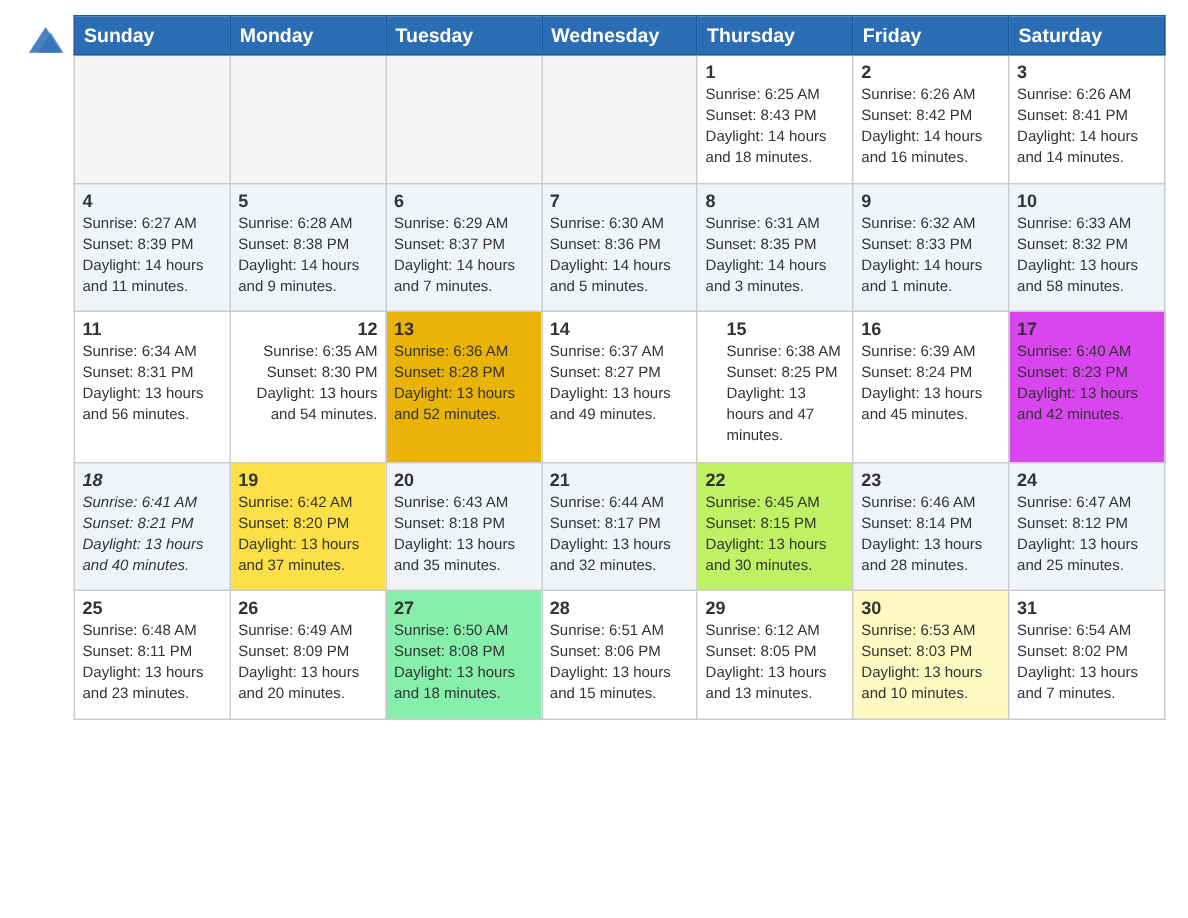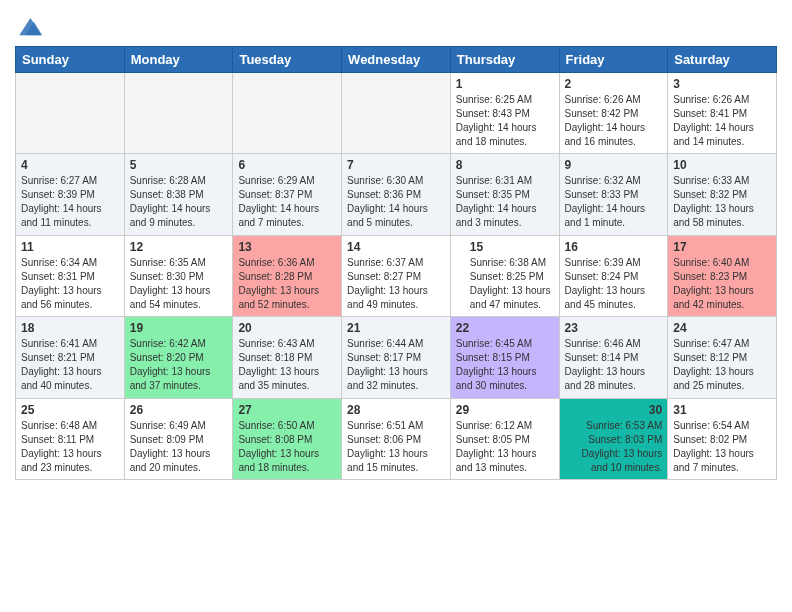--- a/index.html
+++ b/index.html
@@ -8,21 +8,21 @@
       background: #fff;
       width: 792px;
       height: 612px;
       overflow: hidden;
     }
     .page {
       width: 792px;
       height: 490px;
       padding: 10px 15px;
       display: flex;
-      flex-direction: column;
+      flex-direction: row;
     }
     .header {
       display: flex;
       justify-content: space-between;
       align-items: flex-start;
       margin-bottom: 8px;
     }
     .logo {
       display: flex;
       align-items: center;
@@ -222,28 +222,28 @@
           </td>
         </tr>
         <tr>
           <td style="background: rgb(255, 255, 255);">
             <span class="day-number">11</span>
             <div class="day-info">Sunrise: 6:34 AM
 Sunset: 8:31 PM
 Daylight: 13 hours
 and 56 minutes.</div>
           </td>
-          <td style="background: rgb(255, 255, 255);">
+          <td style="background: rgb(255, 255, 255); text-align: right;">
             <span class="day-number">12</span>
             <div class="day-info">Sunrise: 6:35 AM
 Sunset: 8:30 PM
 Daylight: 13 hours
 and 54 minutes.</div>
           </td>
-          <td style="background: #fca5a5;">
+          <td style="background: #eab308;">
             <span class="day-number">13</span>
             <div class="day-info">Sunrise: 6:36 AM
 Sunset: 8:28 PM
 Daylight: 13 hours
 and 52 minutes.</div>
           </td>
           <td style="background: rgb(255, 255, 255);">
             <span class="day-number">14</span>
             <div class="day-info">Sunrise: 6:37 AM
 Sunset: 8:27 PM
@@ -257,58 +257,58 @@
 Daylight: 13 hours
 and 47 minutes.</div>
           </td>
           <td style="background: rgb(255, 255, 255);">
             <span class="day-number">16</span>
             <div class="day-info">Sunrise: 6:39 AM
 Sunset: 8:24 PM
 Daylight: 13 hours
 and 45 minutes.</div>
           </td>
-          <td style="background: #fca5a5; margin-left: 44px;">
+          <td style="background: #d946ef; margin-left: 44px;">
             <span class="day-number">17</span>
             <div class="day-info">Sunrise: 6:40 AM
 Sunset: 8:23 PM
 Daylight: 13 hours
 and 42 minutes.</div>
           </td>
         </tr>
         <tr>
-          <td style="background: rgb(240, 244, 248);">
+          <td style="background: rgb(240, 244, 248); font-style: italic;">
             <span class="day-number">18</span>
             <div class="day-info">Sunrise: 6:41 AM
 Sunset: 8:21 PM
 Daylight: 13 hours
 and 40 minutes.</div>
           </td>
-          <td style="background: #86efac;">
+          <td style="background: #fde047;">
             <span class="day-number">19</span>
             <div class="day-info">Sunrise: 6:42 AM
 Sunset: 8:20 PM
 Daylight: 13 hours
 and 37 minutes.</div>
           </td>
           <td style="background: rgb(240, 244, 248);">
             <span class="day-number">20</span>
             <div class="day-info">Sunrise: 6:43 AM
 Sunset: 8:18 PM
 Daylight: 13 hours
 and 35 minutes.</div>
           </td>
           <td style="background: rgb(240, 244, 248);">
             <span class="day-number">21</span>
             <div class="day-info">Sunrise: 6:44 AM
 Sunset: 8:17 PM
 Daylight: 13 hours
 and 32 minutes.</div>
           </td>
-          <td style="background: #c4b5fd;">
+          <td style="background: #bef264;">
             <span class="day-number">22</span>
             <div class="day-info">Sunrise: 6:45 AM
 Sunset: 8:15 PM
 Daylight: 13 hours
 and 30 minutes.</div>
           </td>
           <td style="background: rgb(240, 244, 248); margin-left: 21px;">
             <span class="day-number">23</span>
             <div class="day-info">Sunrise: 6:46 AM
 Sunset: 8:14 PM
@@ -352,21 +352,21 @@
 Daylight: 13 hours
 and 15 minutes.</div>
           </td>
           <td style="background: rgb(255, 255, 255);">
             <span class="day-number">29</span>
             <div class="day-info">Sunrise: 6:12 AM
 Sunset: 8:05 PM
 Daylight: 13 hours
 and 13 minutes.</div>
           </td>
-          <td style="background: #14b8a6; text-align: right;">
+          <td style="background: #fef9c3;">
             <span class="day-number">30</span>
             <div class="day-info">Sunrise: 6:53 AM
 Sunset: 8:03 PM
 Daylight: 13 hours
 and 10 minutes.</div>
           </td>
           <td style="background: rgb(255, 255, 255);">
             <span class="day-number">31</span>
             <div class="day-info">Sunrise: 6:54 AM
 Sunset: 8:02 PM

